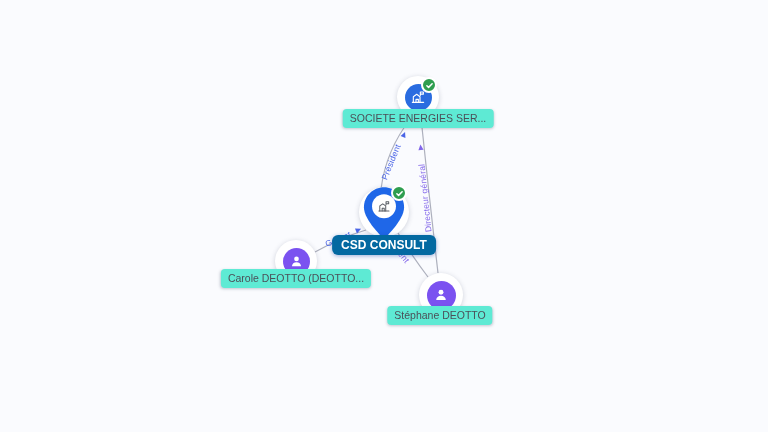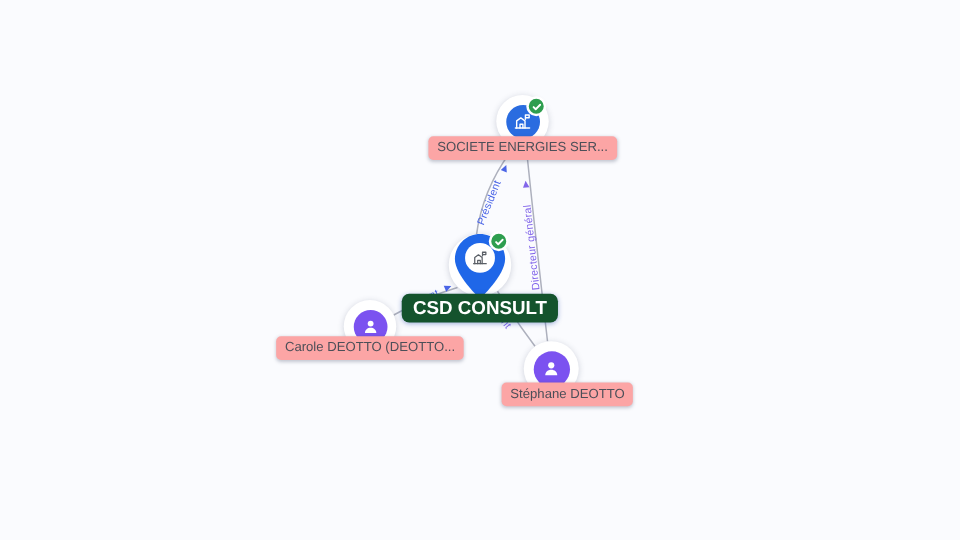--- a/index.html
+++ b/index.html
@@ -28,27 +28,27 @@
   .badge{
     position:absolute;z-index:6;background:#2e9e4f;border:2px solid #fff;
     border-radius:50%;display:flex;align-items:center;justify-content:center;
     box-sizing:border-box;
   }
 
   .pin-wrap{position:absolute;z-index:4;cursor:pointer;}
 
   .pill{
     position:absolute;z-index:5;transform:translateX(-50%);
-    background:#fca5a5;color:#4c4f58;font-size:10.5px;line-height:1;
+    background:#5eead4;color:#4c4f58;font-size:10.5px;line-height:1;
     padding:4px 7px;border-radius:4px;white-space:nowrap;
     box-shadow:0 1px 3px rgba(50,60,90,.28);cursor:pointer;
   }
   .pill.highlight{
-    background:#14532d;color:#fff;font-weight:bold;
-    border-radius:6px;padding:4px 9px;font-size:15px;
+    background:#0369a1;color:#fff;font-weight:bold;
+    border-radius:6px;padding:4px 9px;font-size:12px;
     box-shadow:0 1px 4px rgba(20,60,160,.4);
   }
 </style>
 </head>
 <body>
 
 <div id="canvas">
 
   <svg id="edges" width="768" height="432">
     <g fill="none" stroke="#adb0bd" stroke-width="1.2">
@@ -123,15 +123,15 @@
   <div class="node" style="left:419px;top:273px;width:44px;height:44px;">
     <div class="inner person" style="width:29px;height:29px;">
       <span style="display:flex;">
         <svg width="18" height="18" viewBox="0 0 24 24" fill="#fff">
           <circle cx="12" cy="8.3" r="3.3"></circle>
           <path d="M5.6 18.8c0-3.5 2.9-5.8 6.4-5.8s6.4 2.3 6.4 5.8z"></path>
         </svg>
       </span>
     </div>
   </div>
-  <div class="pill" style="left:440px;top:306px;margin-left:14px;">Stéphane DEOTTO</div>
+  <div class="pill" style="left:440px;top:306px;">Stéphane DEOTTO</div>
 
 </div>
 
 </body></html>

